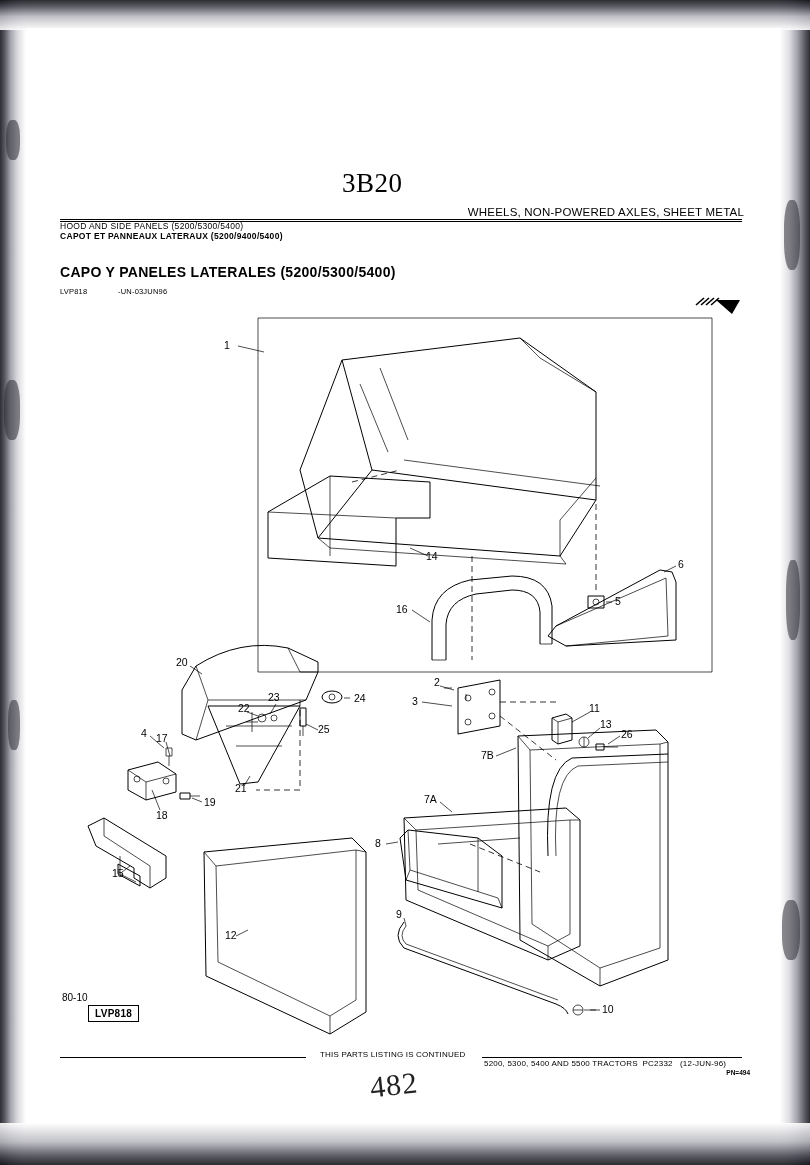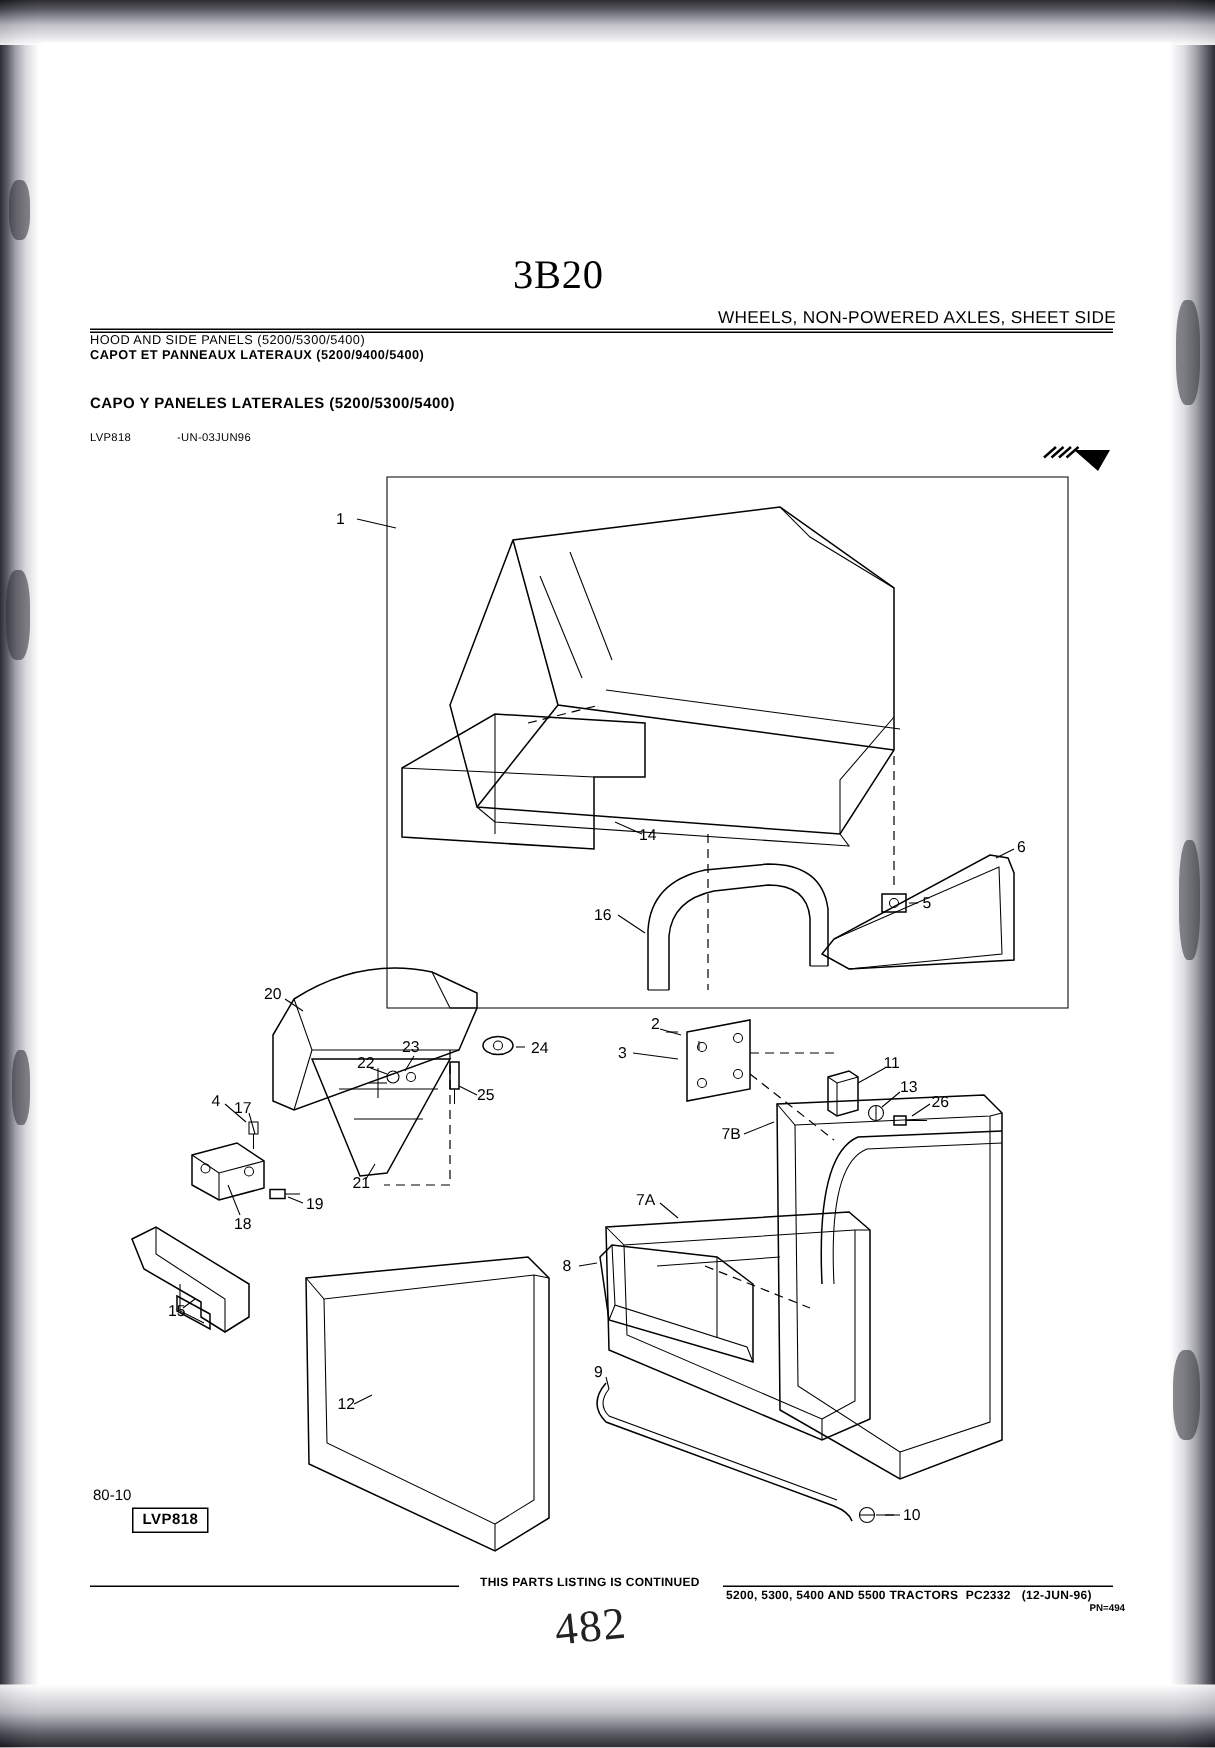--- a/index.html
+++ b/index.html
@@ -28,33 +28,33 @@
     background:#fff;}
 
   
   .page-no{position:absolute;left:342px;top:168px;font-size:27px;font-weight:normal;
     letter-spacing:.5px;font-family:"Liberation Serif", serif;}
   .rule-top{position:absolute;left:60px;top:219px;width:682px;height:1px;background:#000;}
   .rule-top2{position:absolute;left:60px;top:221px;width:682px;height:1px;background:#000;}
   .sec-title{position:absolute;right:66px;top:206px;font-size:11.5px;letter-spacing:.2px;}
   .hdr1{position:absolute;left:60px;top:221px;font-size:8.5px;font-weight:normal;letter-spacing:.3px;}
   .hdr2{position:absolute;left:60px;top:231px;font-size:8.5px;font-weight:bold;letter-spacing:.3px;}
-  .hdr3{position:absolute;left:60px;top:264px;font-size:10px;font-weight:bold;letter-spacing:.3px;}
+  .hdr3{position:absolute;left:60px;top:264px;font-size:14px;font-weight:bold;letter-spacing:.3px;}
   .figcode{position:absolute;left:60px;top:287px;font-size:7.5px;letter-spacing:.2px;}
   .figdate{position:absolute;left:118px;top:287px;font-size:7.5px;letter-spacing:.2px;}
 
   
   .emblem{position:absolute;left:694px;top:296px;width:52px;height:22px;}
 
   
   .rule-bot{position:absolute;left:60px;top:1057px;width:246px;height:1px;background:#000;}
   .rule-bot-r{position:absolute;left:482px;top:1057px;width:260px;height:1px;background:#000;}
   .foot-left{position:absolute;left:62px;top:992px;font-size:10px;font-weight:normal;}
-  .foot-cont{position:absolute;left:320px;top:1050px;font-size:8px;font-weight:bold;letter-spacing:.2px;}
-  .foot-right{position:absolute;left:484px;top:1059px;font-size:8px;font-weight:bold;letter-spacing:.2px;}
+  .foot-cont{position:absolute;left:320px;top:1050px;font-size:8px;font-weight:normal;letter-spacing:.2px;}
+  .foot-right{position:absolute;left:484px;top:1059px;font-size:8px;font-weight:normal;letter-spacing:.2px;}
   .foot-pn{position:absolute;right:60px;top:1069px;font-size:6.5px;font-weight:bold;}
   .hand{position:absolute;left:370px;top:1068px;font-size:30px;font-family:"Liberation Serif", serif;
     color:#222;transform:rotate(-6deg);letter-spacing:1px;}
 
   .lvp-box{position:absolute;left:88px;top:1005px;border:1px solid #000;padding:2px 6px;
     font-size:10px;font-weight:bold;letter-spacing:.3px;background:#fff;}
 
   
   svg.art{position:absolute;left:0;top:0;width:810px;height:1165px;}
   .ln{fill:none;stroke:#000;stroke-width:1;}
@@ -76,21 +76,21 @@
   <div class="speck" style="left:784px;top:200px;width:16px;height:70px"></div>
   <div class="speck" style="left:786px;top:560px;width:14px;height:80px"></div>
   <div class="speck" style="left:782px;top:900px;width:18px;height:60px"></div>
 </div>
 
 <div class="sheet"></div>
 
 <div class="page-no">3B20</div>
 <div class="rule-top"></div>
 <div class="rule-top2"></div>
-<div class="sec-title">WHEELS, NON-POWERED AXLES, SHEET SIDE</div>
+<div class="sec-title">WHEELS, NON-POWERED AXLES, SHEET METAL</div>
 <div class="hdr1">HOOD AND SIDE PANELS (5200/5300/5400)</div>
 <div class="hdr2">CAPOT ET PANNEAUX LATERAUX (5200/9400/5400)</div>
 <div class="hdr3">CAPO Y PANELES LATERALES (5200/5300/5400)</div>
 <div class="figcode">LVP818</div>
 <div class="figdate">-UN-03JUN96</div>
 
 <svg class="emblem" viewBox="0 0 52 22">
   <g stroke="#000" stroke-width="1.6" fill="none">
     <line x1="2" y1="9" x2="10" y2="2"></line>
     <line x1="7" y1="9" x2="15" y2="2"></line>

